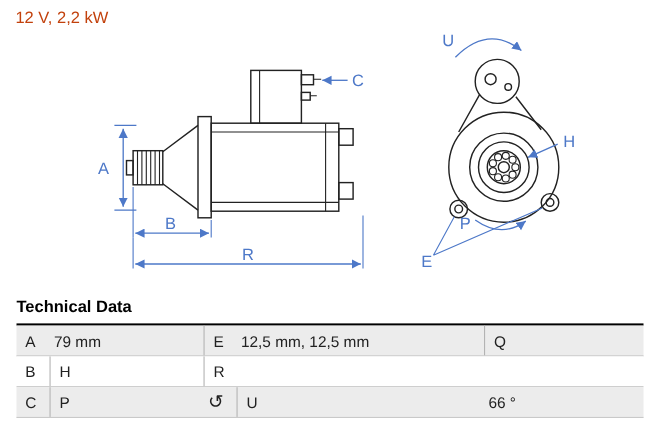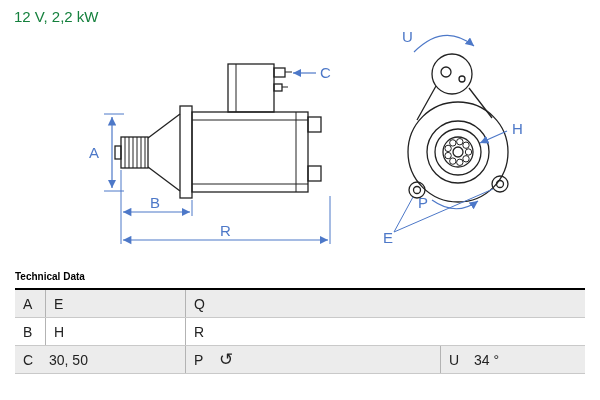--- a/index.html
+++ b/index.html
@@ -1,23 +1,23 @@
 <!DOCTYPE html>
 <html><head>
 <meta charset="utf-8">
 <style>
   html,body{margin:0;padding:0;background:#fff;}
   body{
     position:relative;width:600px;height:400px;overflow:hidden;
     font-family:"Liberation Sans",sans-serif;color:#1a1a1a;
   }
-  .spec-header{position:absolute;left:14px;top:8px;font-size:15px;color:#15803d;}
+  .spec-header{position:absolute;left:14px;top:8px;font-size:15px;color:#c2410c;}
   #drawing{position:absolute;left:0;top:0;}
   .tech{position:absolute;left:15px;right:15px;top:271px;}
-  .tech-title{font-weight:bold;font-size:10px;color:#000;margin-bottom:6px;}
+  .tech-title{font-weight:bold;font-size:15px;color:#000;margin-bottom:6px;}
   .tbl{border-top:2px solid #000;}
   .trow{
     display:grid;grid-template-columns:30px 140px 30px 225px 30px 115px;
     height:27px;align-items:center;font-size:14px;color:#222;
     border-bottom:1px solid #c9c9c9;background:#fff;
   }
   .trow.odd{background:#ececec;}
   .cell{padding-left:8px;white-space:nowrap;overflow:hidden;}
   .cell.val{padding-left:4px;}
   .cell.sep{border-left:1px solid #b3b3b3;height:100%;display:flex;align-items:center;}
@@ -107,34 +107,35 @@
     <text x="383" y="243">E</text>
   </g>
 </svg>
 
 <div class="tech">
   <div class="tech-title">Technical Data</div>
   <div class="tbl">
 
     <div class="trow odd">
       <div class="cell">A</div>
+      <div class="cell val">79 mm</div>
       <div class="cell sep">E</div>
+      <div class="cell val">12,5 mm, 12,5 mm</div>
       <div class="cell sep">Q</div>
       <div class="cell val"></div>
     </div>
 
     <div class="trow">
       <div class="cell">B</div>
       <div class="cell sep">H</div>
       <div class="cell sep">R</div>
     </div>
 
     <div class="trow odd">
       <div class="cell">C</div>
-      <div class="cell val">30, 50</div>
       <div class="cell sep">P</div>
       <div class="cell val rot-icon">↺</div>
       <div class="cell sep">U</div>
-      <div class="cell val">34 °</div>
+      <div class="cell val">66 °</div>
     </div>
 
   </div>
 </div>
 
 </body></html>

